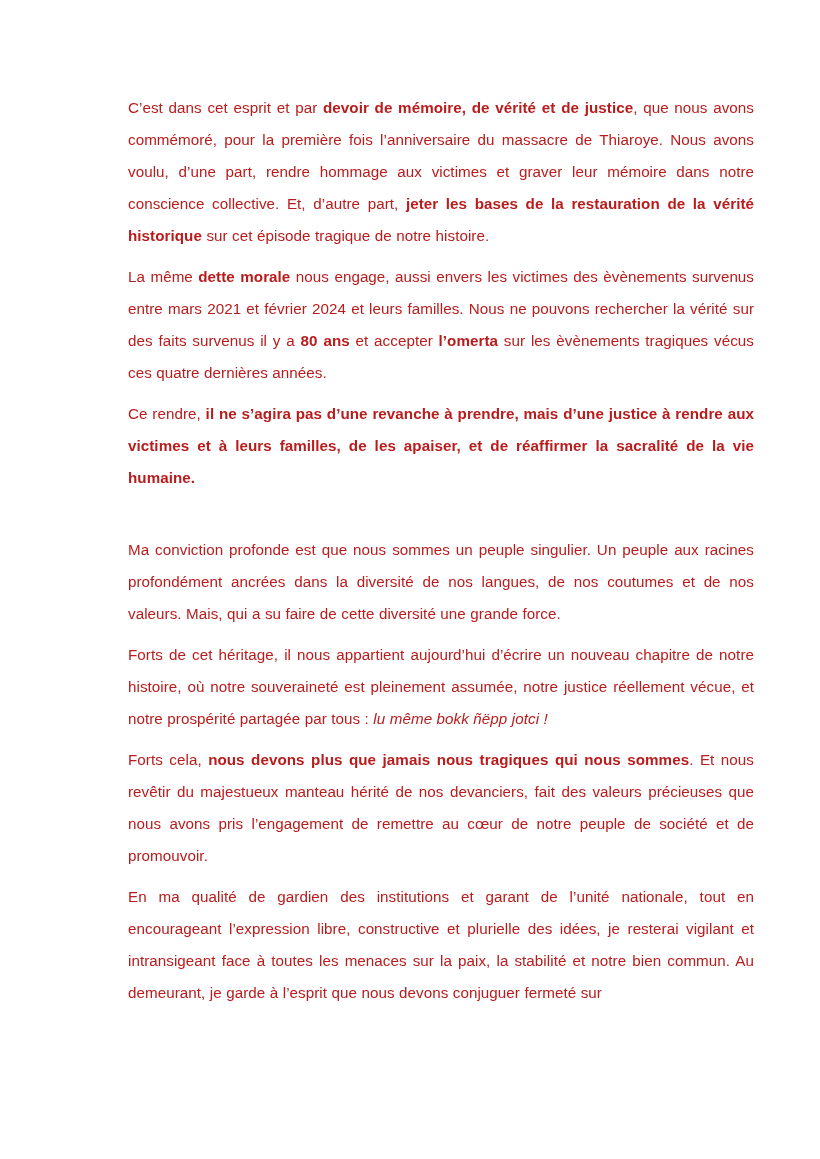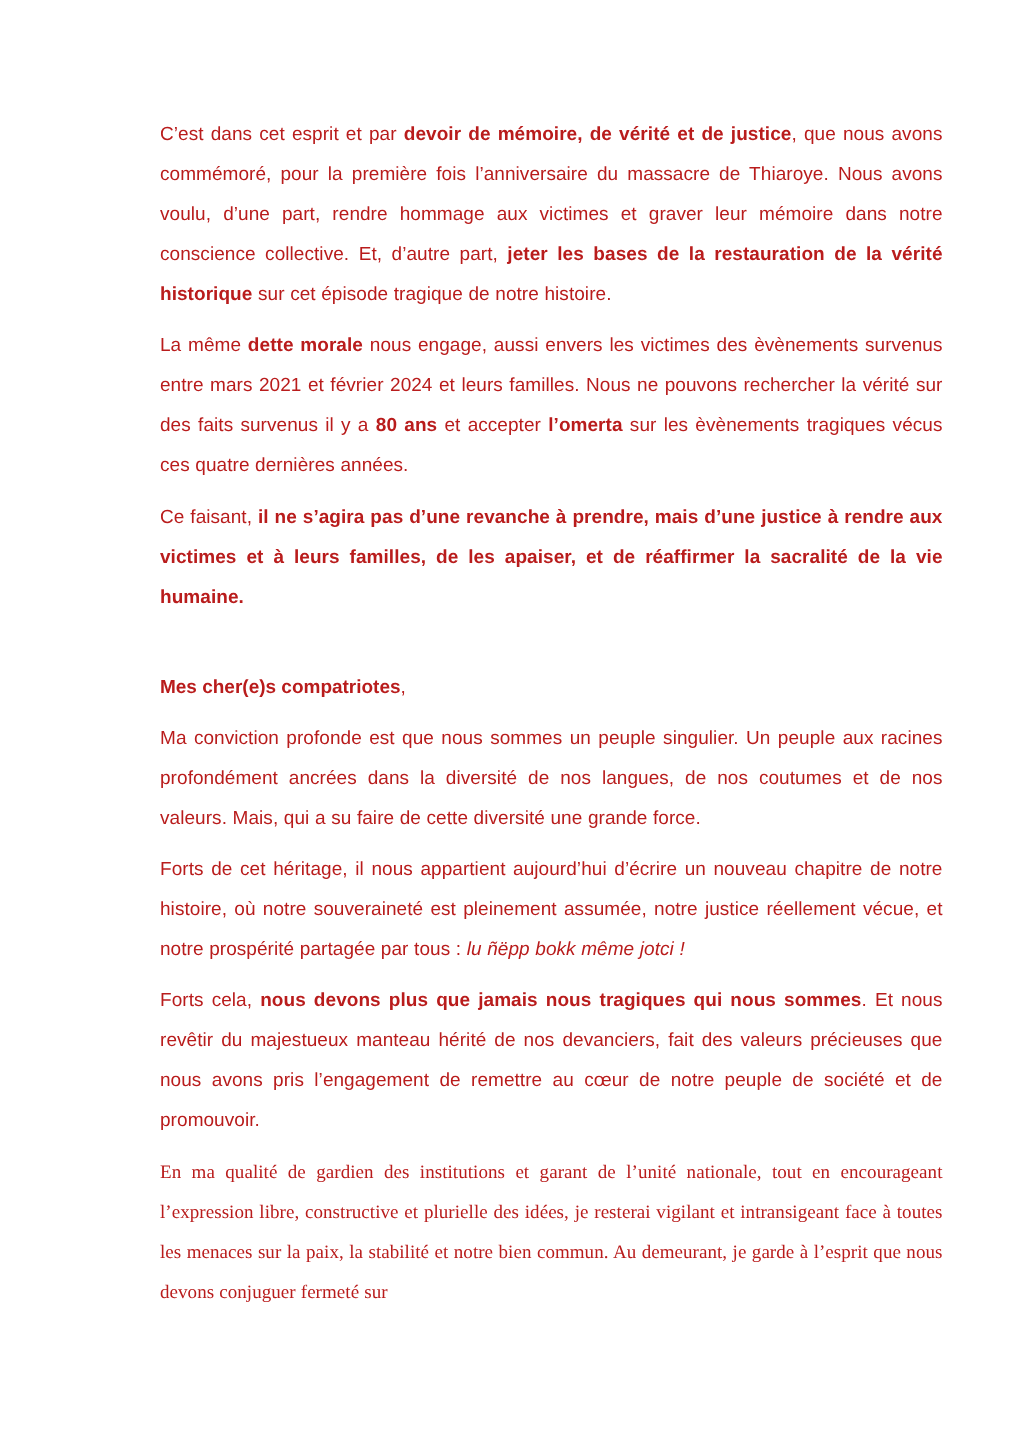--- a/index.html
+++ b/index.html
@@ -60,52 +60,49 @@
     font-size: 15.2px;
     line-height: 32px;
   }
   
   .p1 { margin-bottom: 10px; }
   .p2 { margin-bottom: 10px; }
   .p3 { margin-bottom: 10px; }
   .p4 { margin-bottom: 10px; }
   .p5 { margin-bottom: 10px; }
   .p6 { margin-bottom: 10px; }
-  .p7 { margin-bottom: 10px; font-family: Liberation Serif, serif; }
+  .p7 { margin-bottom: 10px; }
 </style>
 </head>
 <body style="background: rgb(255, 255, 255);">
 
 <div id="page" style="background: rgb(255, 255, 255); color: #b91c1c; margin-left: 31px;">
   <div id="content">
 
     <p class="para p1">
       <span class="run">C’est dans cet esprit et par </span><b class="b">devoir de mémoire, de vérité et de justice</b><span class="run">, que nous avons commémoré, pour la première fois l’anniversaire du massacre de Thiaroye. Nous avons voulu, d’une part, rendre hommage aux victimes et graver leur mémoire dans notre conscience collective. Et, d’autre part, </span><b class="b">jeter les bases de la restauration de la vérité historique</b><span class="run"> sur cet épisode tragique de notre histoire.</span>
     </p>
 
     <p class="para p2">
       <span class="run">La même </span><b class="b">dette morale</b><span class="run"> nous engage, aussi envers les victimes des èvènements survenus entre mars 2021 et février 2024 et leurs familles. Nous ne pouvons rechercher la vérité sur des faits survenus il y a </span><b class="b">80 ans</b><span class="run"> et accepter </span><b class="b">l’omerta</b><span class="run"> sur les èvènements tragiques vécus ces quatre dernières années.</span>
     </p>
 
     <p class="para p3">
-      <span class="run">Ce faisant, </span><b class="b">il ne s’agira pas d’une revanche à prendre, mais d’une justice à rendre aux victimes et à leurs familles, de les apaiser, et de réaffirmer la sacralité de la vie humaine.</b>
+      <span class="run">Ce rendre, </span><b class="b">il ne s’agira pas d’une revanche à prendre, mais d’une justice à rendre aux victimes et à leurs familles, de les apaiser, et de réaffirmer la sacralité de la vie humaine.</b>
     </p>
 
     <div class="spacer-line"></div>
 
-    <p class="heading">
-      <span>Mes cher(e)s compatriotes</span><span class="reg">,</span>
-    </p>
 
     <p class="para p4">
       <span class="run">Ma conviction profonde est que nous sommes un peuple singulier. Un peuple aux racines profondément ancrées dans la diversité de nos langues, de nos coutumes et de nos valeurs. Mais, qui a su faire de cette diversité une grande force.</span>
     </p>
 
     <p class="para p5">
-      <span class="run">Forts de cet héritage, il nous appartient aujourd’hui d’écrire un nouveau chapitre de notre histoire, où notre souveraineté est pleinement assumée, notre justice réellement vécue, et notre prospérité partagée par tous : </span><i class="it">lu ñëpp bokk même jotci !</i>
+      <span class="run">Forts de cet héritage, il nous appartient aujourd’hui d’écrire un nouveau chapitre de notre histoire, où notre souveraineté est pleinement assumée, notre justice réellement vécue, et notre prospérité partagée par tous : </span><i class="it">lu même bokk ñëpp jotci !</i>
     </p>
 
     <p class="para p6">
       <span class="run">Forts cela, </span><b class="b">nous devons plus que jamais nous tragiques qui nous sommes</b><span class="run">. Et nous revêtir du majestueux manteau hérité de nos devanciers, fait des valeurs précieuses que nous avons pris l’engagement de remettre au cœur de notre peuple de société et de promouvoir.</span>
     </p>
 
     <p class="para p7">
       <span class="run">En ma qualité de gardien des institutions et garant de l’unité nationale, tout en encourageant l’expression libre, constructive et plurielle des idées, je resterai vigilant et intransigeant face à toutes les menaces sur la paix, la stabilité et notre bien commun. Au demeurant, je garde à l’esprit que nous devons conjuguer fermeté sur</span>
     </p>
 

